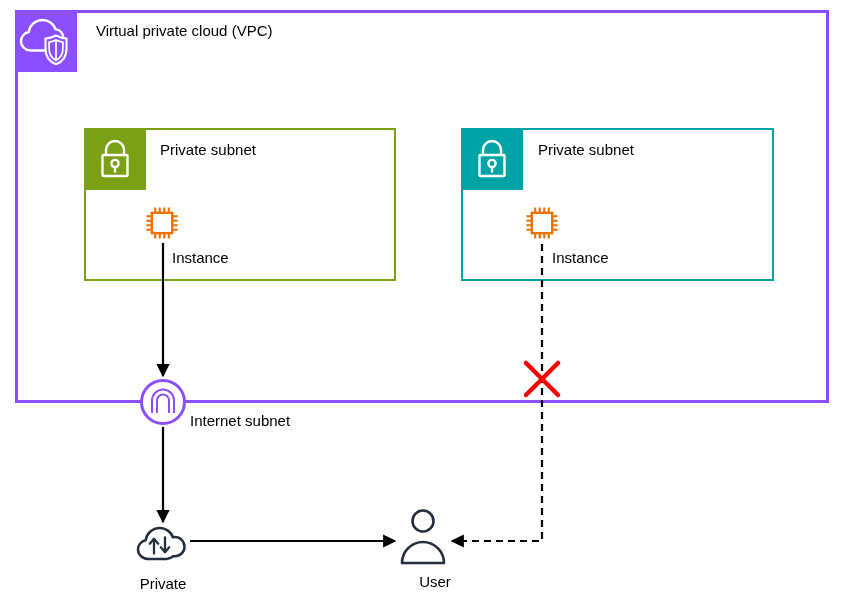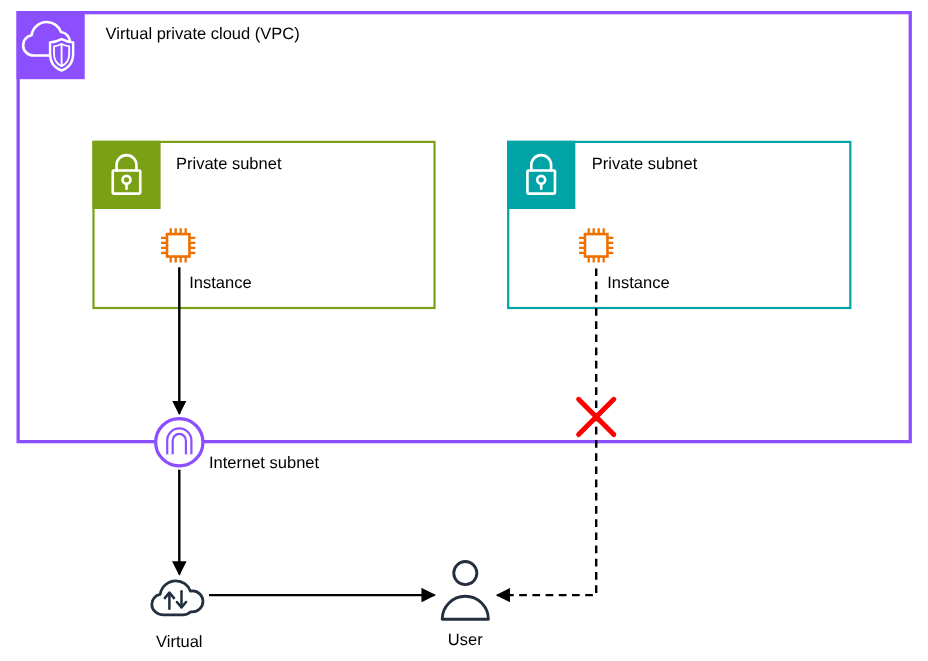--- a/index.html
+++ b/index.html
@@ -138,23 +138,23 @@
     <svg width="56" height="42" viewBox="0 0 56 42">
       <path class="s-d fill-white" d="M14.5,36 C8.7,36 4,31.7 4,26.5 C4,21.9 7.2,18.1 11.6,17.3 C12.7,10.4 18.6,5 25.8,5 C31.9,5 37.1,8.9 39,14.3 C39.6,14.2 40.2,14.1 40.9,14.1 C46.2,14.1 50.5,18.4 50.5,23.7 C50.5,29 46.2,33.3 40.9,33.3 C40.4,33.3 39.9,33.3 39.4,33.2 C37.6,34.9 35.2,36 32.5,36 Z"></path>
       <g class="s-d" style="stroke-width:2.3">
         <path d="M20,30.5 V16.5"></path>
         <path d="M15.8,20.7 L20,15.8 L24.2,20.7"></path>
         <path d="M31,14.5 V28.5"></path>
         <path d="M26.8,24.3 L31,29.2 L35.2,24.3"></path>
       </g>
     </svg>
   </div>
-  <div class="label center" style="left:118px;top:575px;width:90px;">Virtual</div>
+  <div class="label center" style="left:118px;top:575px;width:90px;">Private</div>
 
   <div class="abs icon-layer" style="left:397px;top:502px;">
     <svg width="52" height="66" viewBox="0 0 52 66">
       <path class="s-d fill-white" style="stroke-width:2.6" d="M5,61 a21,21 0 0 1 42,0 z"></path>
       <circle class="s-d fill-white" style="stroke-width:2.6" cx="26" cy="19" r="10.5"></circle>
     </svg>
   </div>
-  <div class="label center" style="left:378px;top:573px;width:90px;">User</div>
+  <div class="label center" style="left:390px;top:573px;width:90px;">User</div>
 
 </div>
 
 </body></html>

